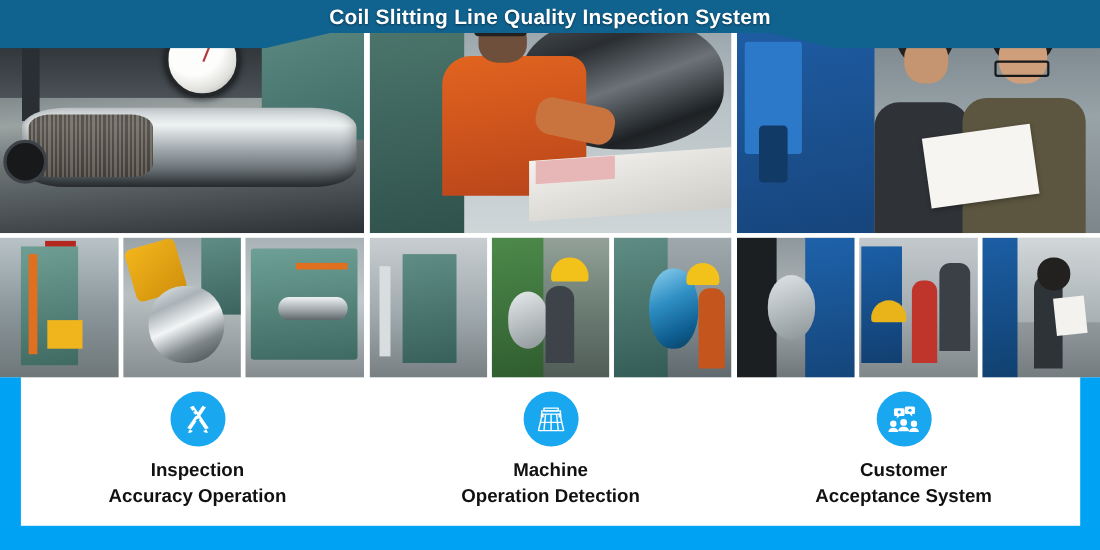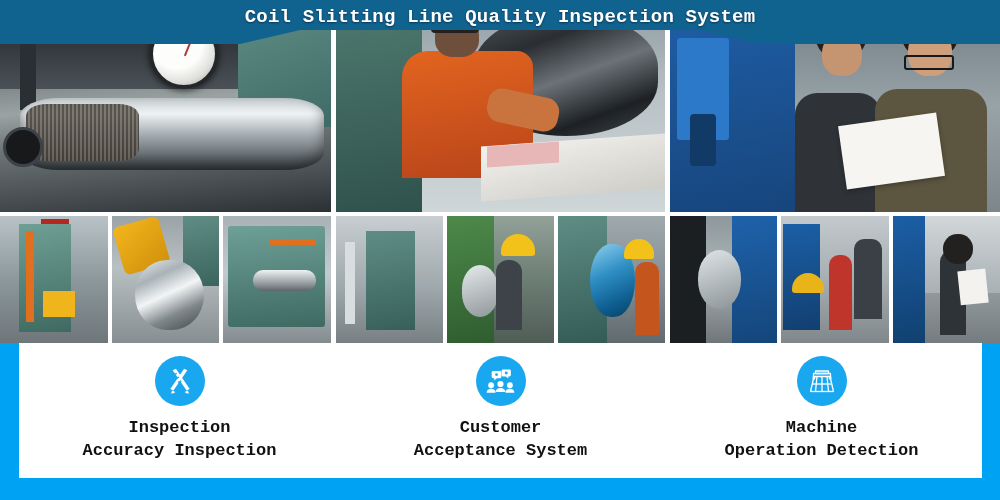--- a/index.html
+++ b/index.html
@@ -4,21 +4,20 @@
 <title>Coil Slitting Line Quality Inspection System</title>
 <style>
   html,body{margin:0;padding:0;background:#ffffff;}
   body{font-family:"Liberation Sans","DejaVu Sans",sans-serif;}
 
   .stage{
     position:relative;
     width:1000px;height:500px;
     overflow:hidden;
     background:#0f766e;
-    font-family:Liberation Mono, monospace;
   }
 
   
   .mosaic{position:absolute;left:0;top:0;width:1000px;height:345px;background:#ffffff;}
 
   .grp{position:absolute;top:0;height:345px;}
   .grp.g1{left:0;width:331px;}
   .grp.g2{left:336px;width:329px;}
   .grp.g3{left:670px;width:330px;}
 
@@ -315,46 +314,21 @@
             </g>
             <g stroke="#19a7f0" stroke-width="1.4">
               <line x1="9.0" y1="9.4" x2="12.6" y2="7.8"></line>
               <line x1="11.4" y1="13.4" x2="15.0" y2="11.8"></line>
               <line x1="13.8" y1="17.4" x2="17.4" y2="15.8"></line>
             </g>
           </svg>
         </div>
         <div class="flabel">
           <span>Inspection</span>
-          <span class="l2">Accuracy Inspection</span>
-        </div>
-      </div>
-
-      <div class="feat">
-        <div class="ficon">
-          <svg width="31" height="31" viewBox="0 0 32 32" aria-hidden="true">
-            <g fill="#ffffff">
-              <path d="M8.4 5.2 h7.0 a1.5 1.5 0 0 1 1.5 1.5 v4.4 a1.5 1.5 0 0 1 -1.5 1.5 h-3.2 l-2.6 2.3 v-2.3 h-1.2 a1.5 1.5 0 0 1 -1.5 -1.5 v-4.4 a1.5 1.5 0 0 1 1.5 -1.5 z"></path>
-              <path d="M18.6 3.6 h6.6 a1.5 1.5 0 0 1 1.5 1.5 v4.2 a1.5 1.5 0 0 1 -1.5 1.5 h-1.2 v2.2 l-2.5 -2.2 h-2.9 a1.5 1.5 0 0 1 -1.5 -1.5 v-4.2 a1.5 1.5 0 0 1 1.5 -1.5 z"></path>
-              <circle cx="16.0" cy="18.6" r="3.2"></circle>
-              <path d="M16.0 22.6 c3.1 0 5.1 1.9 5.1 4.3 h-10.2 c0 -2.4 2.0 -4.3 5.1 -4.3 z"></path>
-              <circle cx="6.3" cy="19.9" r="3.0"></circle>
-              <path d="M6.3 23.6 c2.7 0 4.6 1.7 4.6 3.9 h-9.2 c0 -2.2 1.9 -3.9 4.6 -3.9 z"></path>
-              <circle cx="25.7" cy="19.9" r="3.0"></circle>
-              <path d="M25.7 23.6 c2.7 0 4.6 1.7 4.6 3.9 h-9.2 c0 -2.2 1.9 -3.9 4.6 -3.9 z"></path>
-            </g>
-            <g fill="#19a7f0">
-              <circle cx="11.9" cy="8.9" r="1.5"></circle>
-              <circle cx="21.9" cy="7.2" r="1.5"></circle>
-            </g>
-          </svg>
-        </div>
-        <div class="flabel">
-          <span>Customer</span>
-          <span class="l2">Acceptance System</span>
+          <span class="l2">Accuracy Operation</span>
         </div>
       </div>
 
       <div class="feat">
         <div class="ficon">
           <svg width="32" height="32" viewBox="0 0 32 32" aria-hidden="true">
             <g fill="none" stroke="#ffffff" stroke-width="1.3" stroke-linejoin="round">
               <path d="M7.5 8.5 L24.5 8.5 L24.5 11.5 L7.5 11.5 Z"></path>
               <path d="M9.5 6.0 L22.5 6.0 L22.5 8.5 L9.5 8.5 Z"></path>
               <path d="M8.0 11.5 L4.5 26.5"></path>
@@ -370,16 +344,41 @@
               <rect x="22.8" y="11.2" width="2.6" height="3.4" rx="0.6"></rect>
             </g>
           </svg>
         </div>
         <div class="flabel">
           <span>Machine</span>
           <span class="l2">Operation Detection</span>
         </div>
       </div>
 
+      <div class="feat">
+        <div class="ficon">
+          <svg width="31" height="31" viewBox="0 0 32 32" aria-hidden="true">
+            <g fill="#ffffff">
+              <path d="M8.4 5.2 h7.0 a1.5 1.5 0 0 1 1.5 1.5 v4.4 a1.5 1.5 0 0 1 -1.5 1.5 h-3.2 l-2.6 2.3 v-2.3 h-1.2 a1.5 1.5 0 0 1 -1.5 -1.5 v-4.4 a1.5 1.5 0 0 1 1.5 -1.5 z"></path>
+              <path d="M18.6 3.6 h6.6 a1.5 1.5 0 0 1 1.5 1.5 v4.2 a1.5 1.5 0 0 1 -1.5 1.5 h-1.2 v2.2 l-2.5 -2.2 h-2.9 a1.5 1.5 0 0 1 -1.5 -1.5 v-4.2 a1.5 1.5 0 0 1 1.5 -1.5 z"></path>
+              <circle cx="16.0" cy="18.6" r="3.2"></circle>
+              <path d="M16.0 22.6 c3.1 0 5.1 1.9 5.1 4.3 h-10.2 c0 -2.4 2.0 -4.3 5.1 -4.3 z"></path>
+              <circle cx="6.3" cy="19.9" r="3.0"></circle>
+              <path d="M6.3 23.6 c2.7 0 4.6 1.7 4.6 3.9 h-9.2 c0 -2.2 1.9 -3.9 4.6 -3.9 z"></path>
+              <circle cx="25.7" cy="19.9" r="3.0"></circle>
+              <path d="M25.7 23.6 c2.7 0 4.6 1.7 4.6 3.9 h-9.2 c0 -2.2 1.9 -3.9 4.6 -3.9 z"></path>
+            </g>
+            <g fill="#19a7f0">
+              <circle cx="11.9" cy="8.9" r="1.5"></circle>
+              <circle cx="21.9" cy="7.2" r="1.5"></circle>
+            </g>
+          </svg>
+        </div>
+        <div class="flabel">
+          <span>Customer</span>
+          <span class="l2">Acceptance System</span>
+        </div>
+      </div>
+
     </div>
   </div>
 
 </div>
 
 </body></html>

